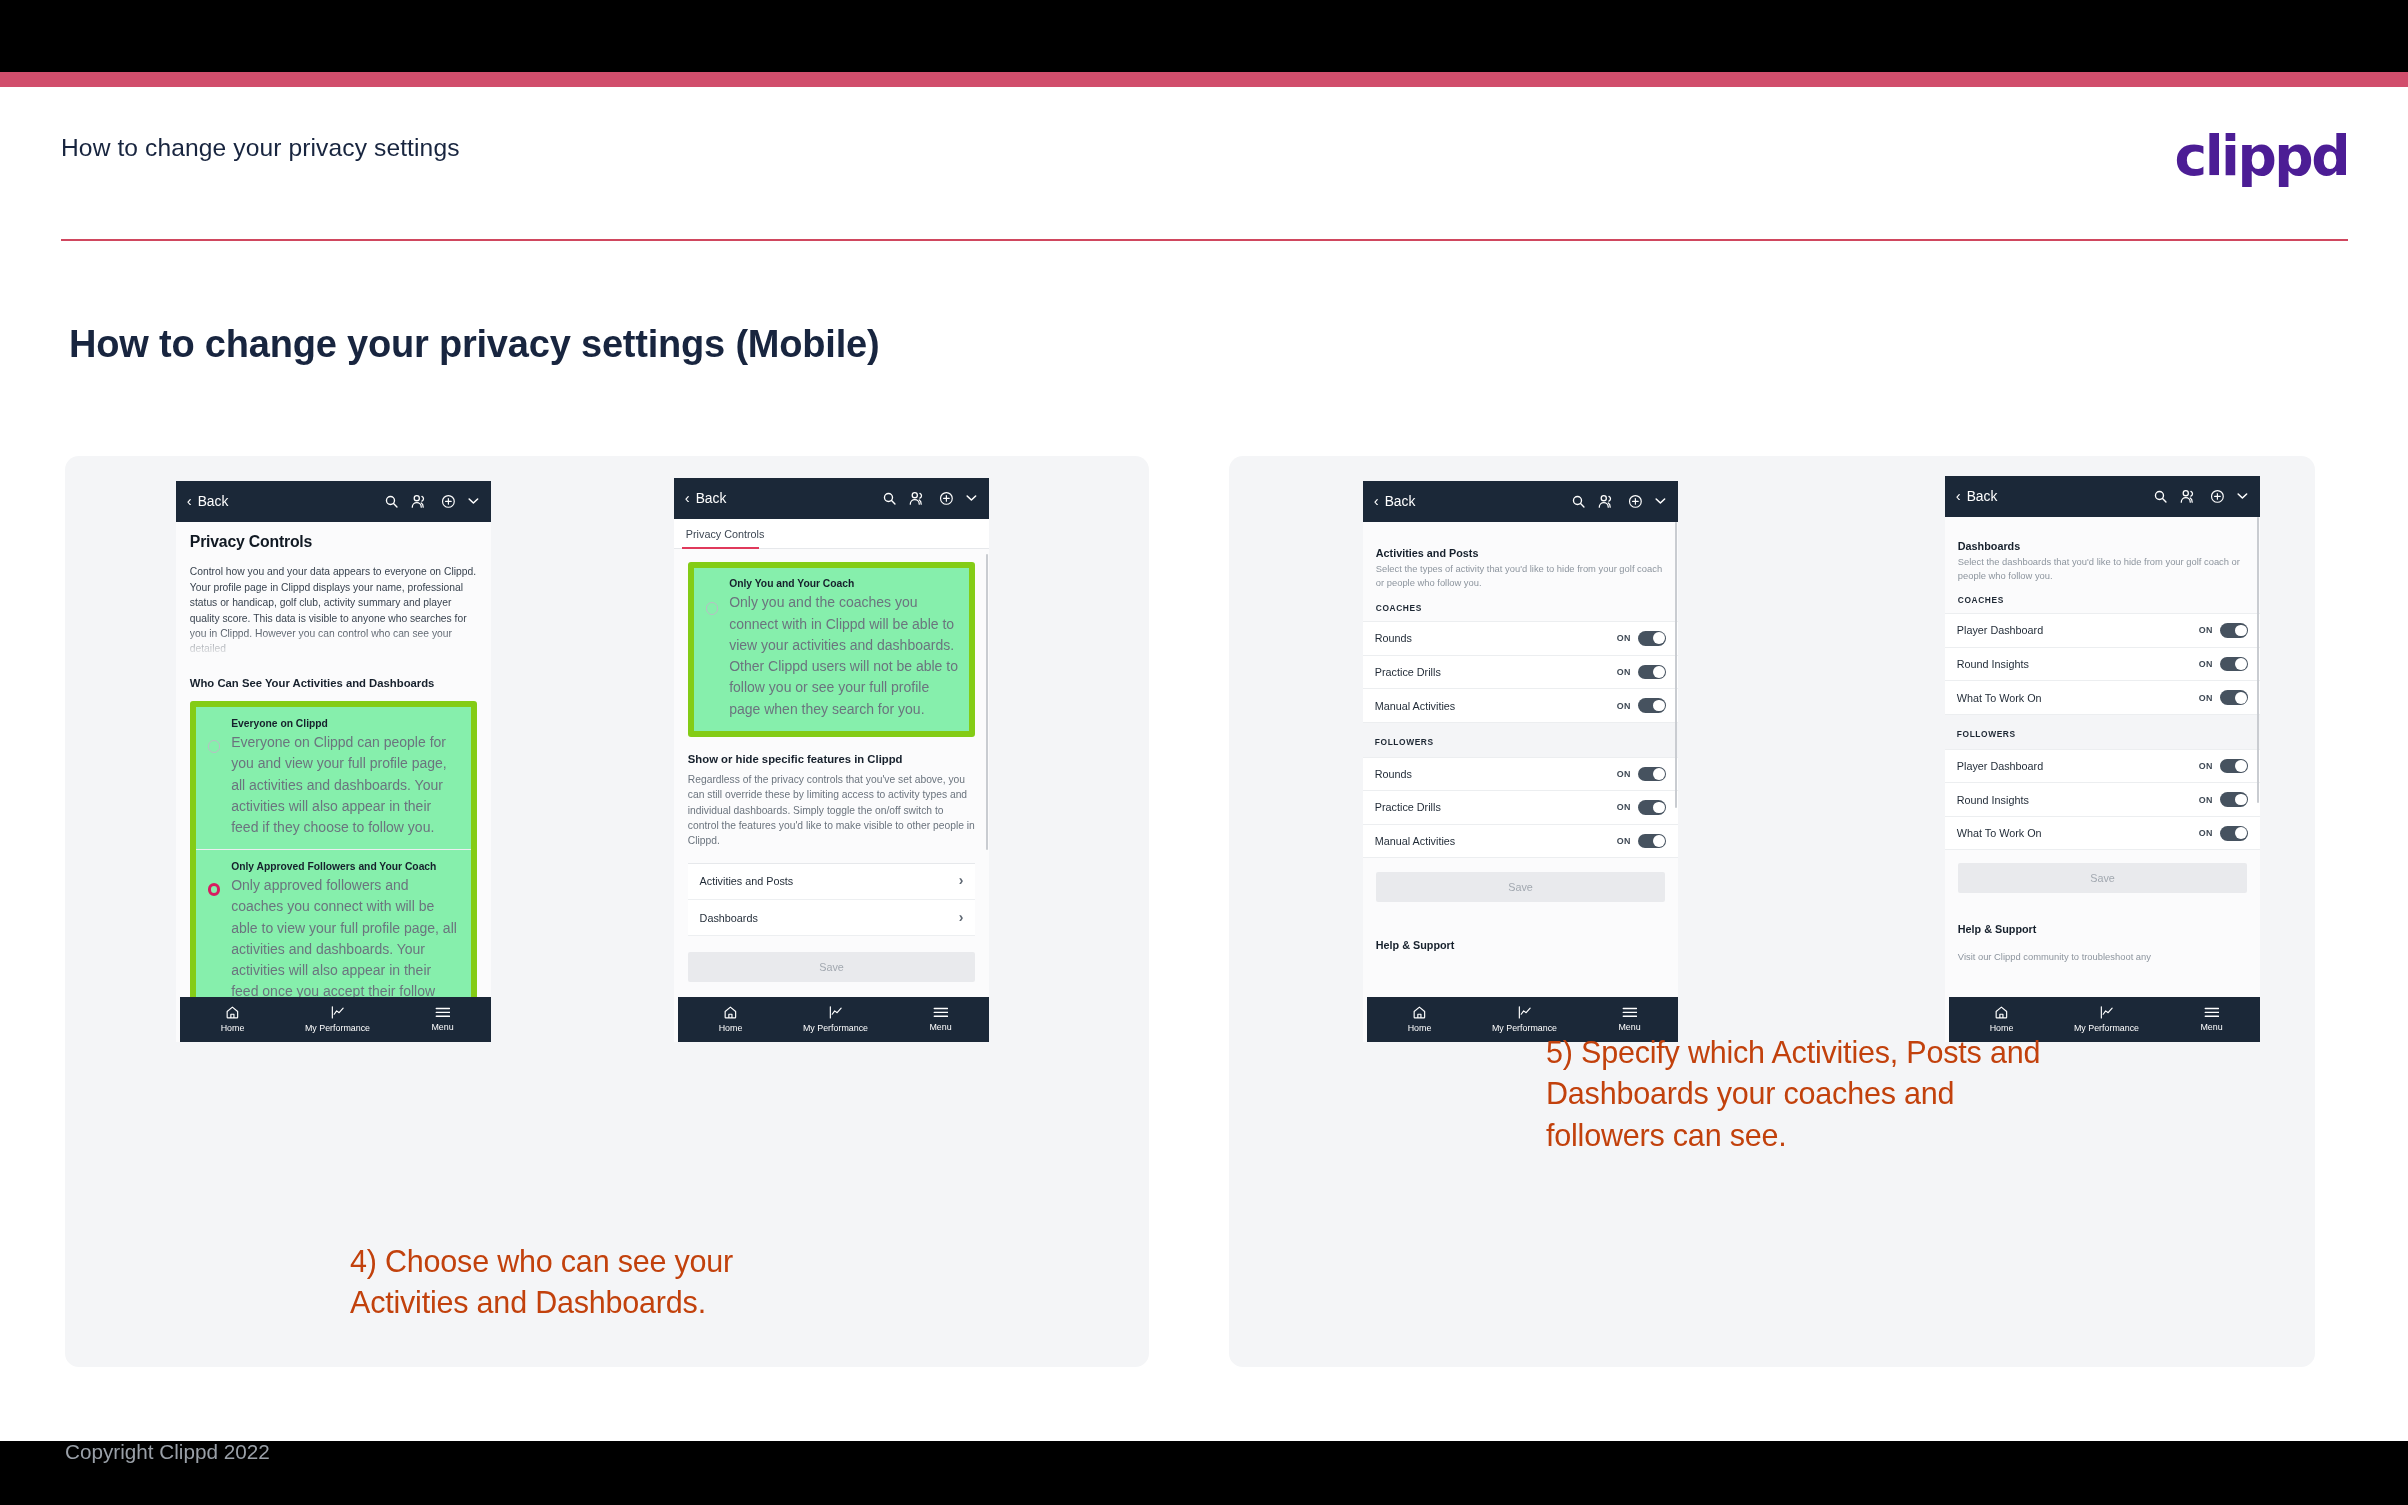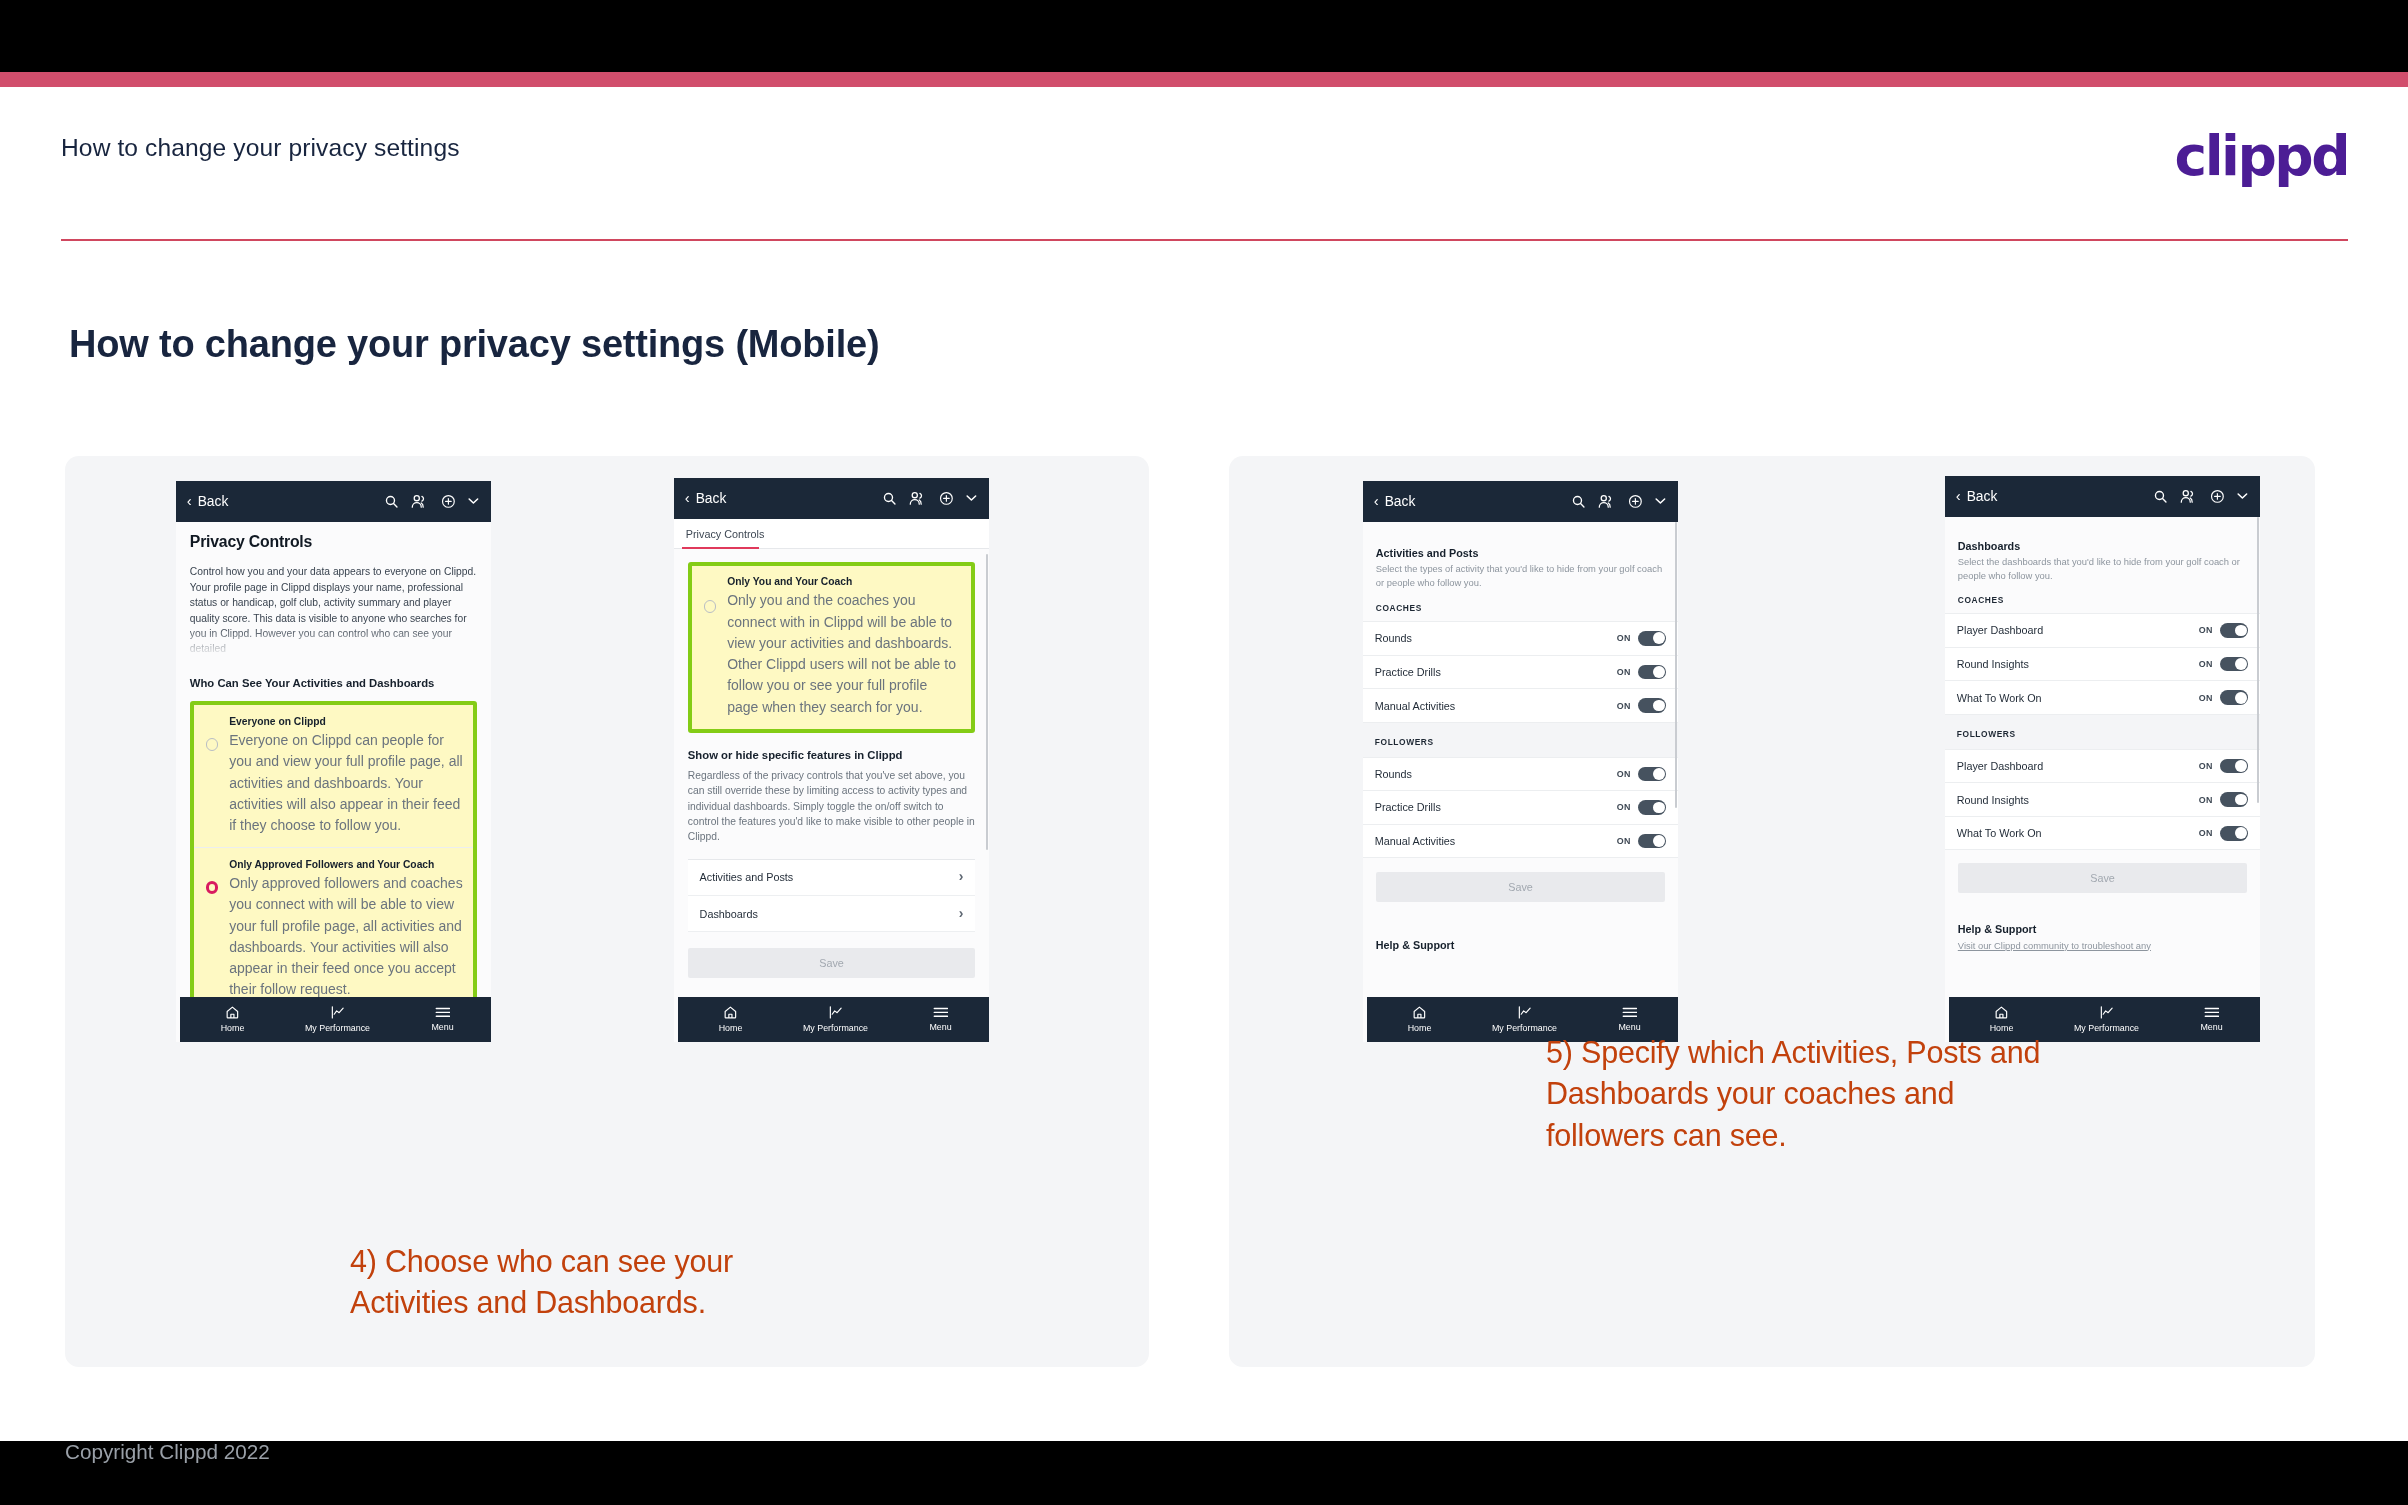--- a/index.html
+++ b/index.html
@@ -52,21 +52,21 @@
   .tabitem svg{display:block;}
 
   .scrollwrap{position:absolute;left:0;right:0;overflow:hidden;}
   .vscroll{position:absolute;right:1px;width:2px;background:#c9ccd1;border-radius:2px;}
 
   .ptitle{font-size:15.8px;font-weight:bold;color:#101822;letter-spacing:-0.2px;}
   .pbody{font-size:10.3px;line-height:1.5;color:#3a4450;}
   .sec-head{font-size:11.3px;font-weight:bold;color:#16202c;}
   .grouphead{font-size:8.4px;font-weight:bold;color:#1d2733;letter-spacing:0.6px;}
 
-  .opt-card{background:#fef9c3;border:4px solid #84cc16;}
+  .opt-card{background:#86efac;border:6px solid #84cc16;}
   .opt-row{display:flex;padding:10.8px 9.9px 10.8px 11.8px;border-bottom:1px solid #eceef0;}
   .opt-row:last-child{border-bottom:none;}
   .radio{width:12.8px;height:12.8px;border-radius:50%;border:1.5px solid #b9bec5;flex:0 0 auto;margin-top:21.7px;margin-right:10.8px;box-sizing:border-box;}
   .radio.sel{border:3.9px solid #d81b60;}
   .opt-t{font-size:10.3px;font-weight:bold;color:#16202c;margin-bottom:3px;}
   .opt-d{font-size:14px;line-height:1.52;color:#6b747e;}
 
   .tabstrip{position:absolute;left:0;width:100%;background:#fff;border-bottom:1px solid #e6e8eb;}
   .tabstrip .tl{font-size:10.8px;color:#3d4753;padding:8.9px 0 8.9px 11.8px;display:inline-block;}
   .tabstrip .und{position:absolute;left:7.9px;bottom:-1px;width:77px;height:2.5px;background:#e0395b;}
@@ -538,21 +538,21 @@
                   <span class="onlbl">ON</span>
                   <span class="switch">
                       <span class="knob"></span>
                     </span>
                 </div>
               </div>
 
               <div style="padding:0 12.8px;">
                 <div class="savebtn" style="margin-top:12.8px;">Save</div>
                 <div class="hs" style="margin-top:29.6px;">Help &amp; Support</div>
-                <div class="hsub" style="margin-top:4px;text-decoration:underline;">Visit our Clippd community to troubleshoot any</div>
+                <div class="hsub" style="margin-top:15px;">Visit our Clippd community to troubleshoot any</div>
               </div>
             </div>
             <div class="vscroll" style="top:0;height:286px;"></div>
           </div>
 
           <div class="tabbar">
             <div class="tabitem">
               <svg width="14.8" height="14.8" viewBox="0 0 24 24" fill="none" stroke="#fff" stroke-width="1.9">
                   <path d="M3.5 10.5 12 3.5l8.5 7V20a1 1 0 0 1-1 1H4.5a1 1 0 0 1-1-1z" stroke-linejoin="round"></path>
                   <path d="M9.5 21v-6h5v6" stroke-linejoin="round"></path>

